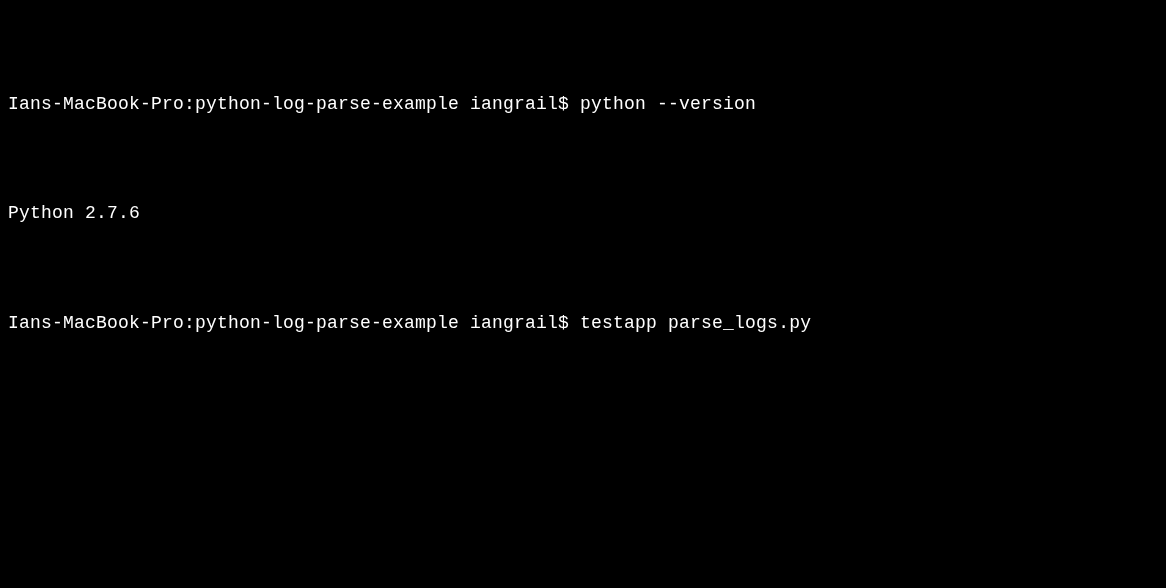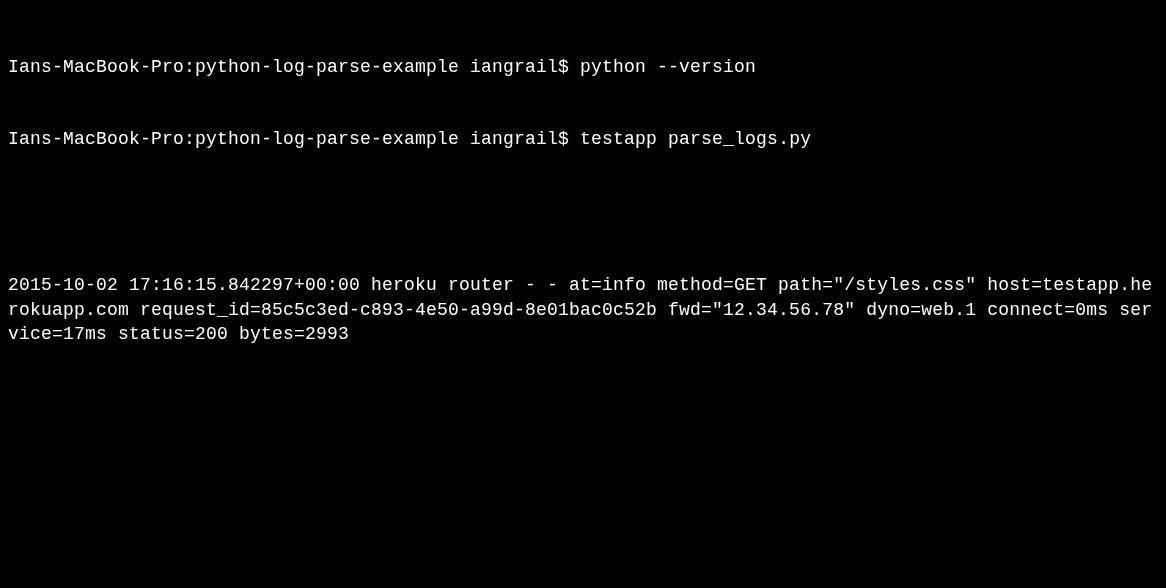--- a/index.html
+++ b/index.html
@@ -19,35 +19,36 @@
       overflow: hidden;
       letter-spacing: 0.2px;
     }
     .terminal {
       white-space: pre-wrap;
       word-break: break-all;
     }
     .line {
       white-space: pre-wrap;
       word-break: break-all;
+      margin-top: 37px;
     }
     .prompt-line {
       display: block;
     }
     .blank {
       height: 1.35em;
     }
   </style>
 </head>
 <body>
 
 <div class="terminal">
   <div class="line prompt-line"><span>Ians-MacBook-Pro:python-log-parse-example iangrail$ </span><span>python --version</span></div>
+  <div class="line">Python 2.7.6</div>
   <div class="line prompt-line"><span>Ians-MacBook-Pro:python-log-parse-example iangrail$ </span><span>testapp parse_logs.py</span></div>
   <div class="blank"></div>
-  <div class="line">2015-10-02 17:16:15.842297+00:00 heroku router - - at=info method=GET path="/styles.css" host=testapp.herokuapp.com request_id=85c5c3ed-c893-4e50-a99d-8e01bac0c52b fwd="12.34.56.78" dyno=web.1 connect=0ms service=17ms status=200 bytes=2993</div>
   
   
   
   
   
   
 </div>
 
 </body></html>

